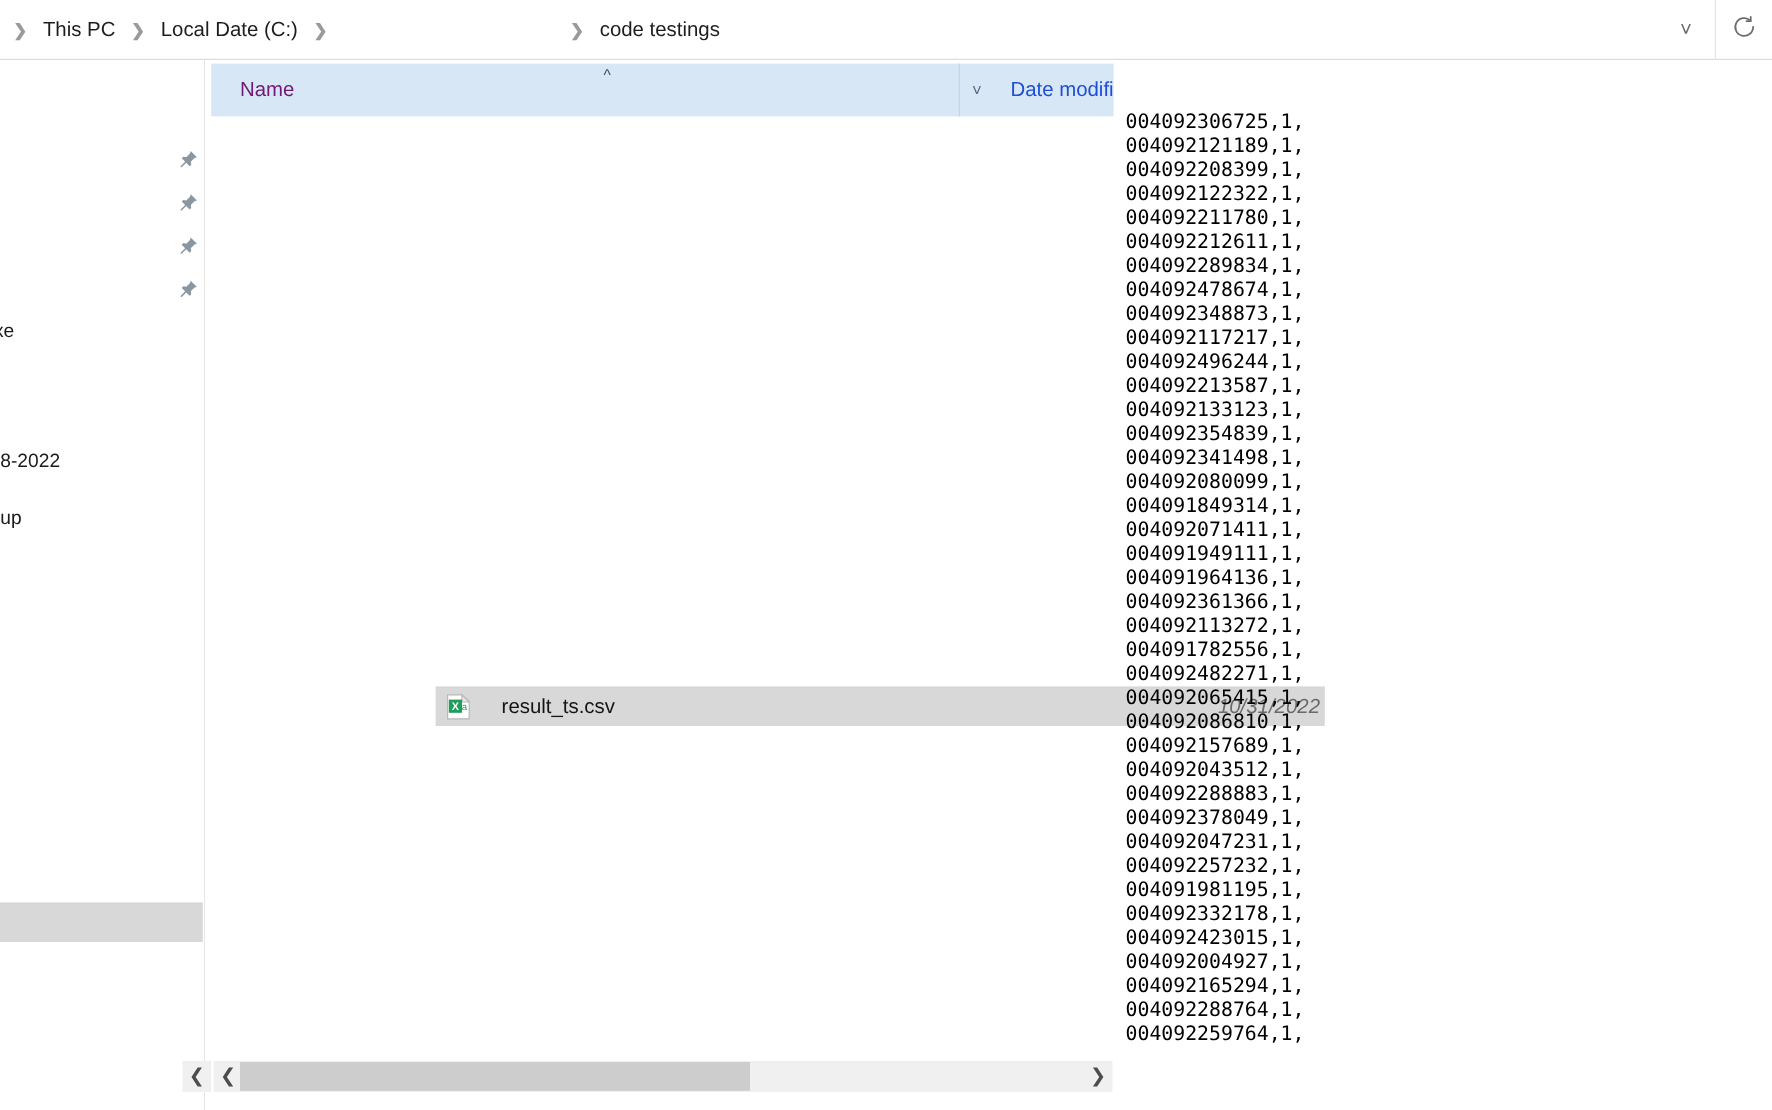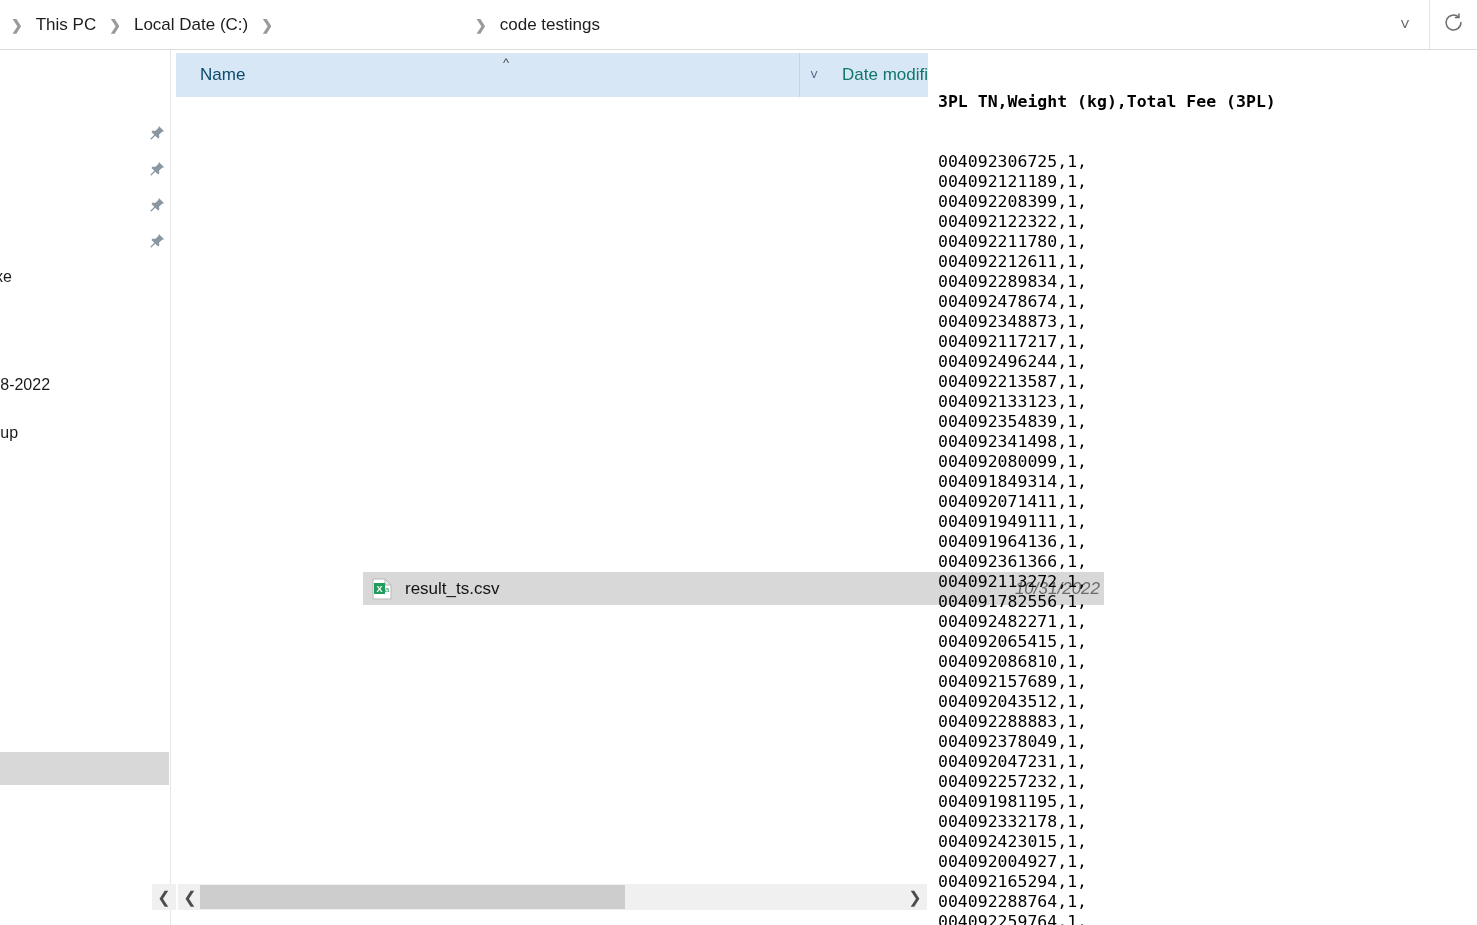--- a/index.html
+++ b/index.html
@@ -64,43 +64,43 @@
   .col-header {
     position: absolute; left: 5px; top: 3px; width: 752px; height: 44px;
     background: #d8e7f5;
     display: flex; align-items: center;
   }
   .col-name {
     position: relative; width: 628px; height: 44px;
     display: flex; align-items: center;
   }
   .col-name-label {
-    padding-left: 24px; font-size: 17px; color: #0c4a6e;
+    padding-left: 24px; font-size: 17px; color: #701a75;
   }
   .sort-caret {
     position: absolute; left: 327px; top: 3px;
     font-size: 13px; color: #4a4a4a; line-height: 1;
   }
   .col-divider { width: 1px; height: 44px; background: #c2d6e8; }
   .col-drop {
     width: 28px; height: 44px; display: flex; align-items: center; justify-content: center;
     color: #55688a; font-size: 14px;
   }
   .col-date {
     height: 44px; display: flex; align-items: center;
-    padding-left: 14px; font-size: 17px; color: #0f766e; white-space: nowrap;
+    padding-left: 14px; font-size: 17px; color: #1d4ed8; white-space: nowrap;
   }
 
   .file-row {
     position: absolute; left: 192px; top: 522px; width: 741px; height: 33px;
     background: #d8d8d8;
     display: flex; align-items: center;
   }
   .file-icon { margin-left: 9px; width: 20px; height: 22px; flex: none; }
-  .file-name { margin-left: 13px; font-size: 17px; color: #141414; }
+  .file-name { margin-left: 26px; font-size: 17px; color: #141414; }
   .file-date {
     position: absolute; right: 4px; font-size: 17px; color: #6a6a6a; white-space: nowrap; font-style: italic;
   }
 
   
   .hscroll {
     position: absolute; left: 178px; top: 884px; width: 749px; height: 26px;
     background: #f0f0f0;
   }
   .hs-arrow {
@@ -234,17 +234,16 @@
     <div class="hs-arrow left">
       <span>❮</span>
     </div>
     <div class="hs-thumb"></div>
     <div class="hs-arrow right">
       <span>❯</span>
     </div>
   </div>
 
   <div class="csvtext">
-    <div class="csv-head">3PL TN,Weight (kg),Total Fee (3PL)</div>
     <div id="csv-lines"><div>004092306725,1,</div><div>004092121189,1,</div><div>004092208399,1,</div><div>004092122322,1,</div><div>004092211780,1,</div><div>004092212611,1,</div><div>004092289834,1,</div><div>004092478674,1,</div><div>004092348873,1,</div><div>004092117217,1,</div><div>004092496244,1,</div><div>004092213587,1,</div><div>004092133123,1,</div><div>004092354839,1,</div><div>004092341498,1,</div><div>004092080099,1,</div><div>004091849314,1,</div><div>004092071411,1,</div><div>004091949111,1,</div><div>004091964136,1,</div><div>004092361366,1,</div><div>004092113272,1,</div><div>004091782556,1,</div><div>004092482271,1,</div><div>004092065415,1,</div><div>004092086810,1,</div><div>004092157689,1,</div><div>004092043512,1,</div><div>004092288883,1,</div><div>004092378049,1,</div><div>004092047231,1,</div><div>004092257232,1,</div><div>004091981195,1,</div><div>004092332178,1,</div><div>004092423015,1,</div><div>004092004927,1,</div><div>004092165294,1,</div><div>004092288764,1,</div><div>004092259764,1,</div></div>
   </div>
 
 </div>
 
 </body></html>

